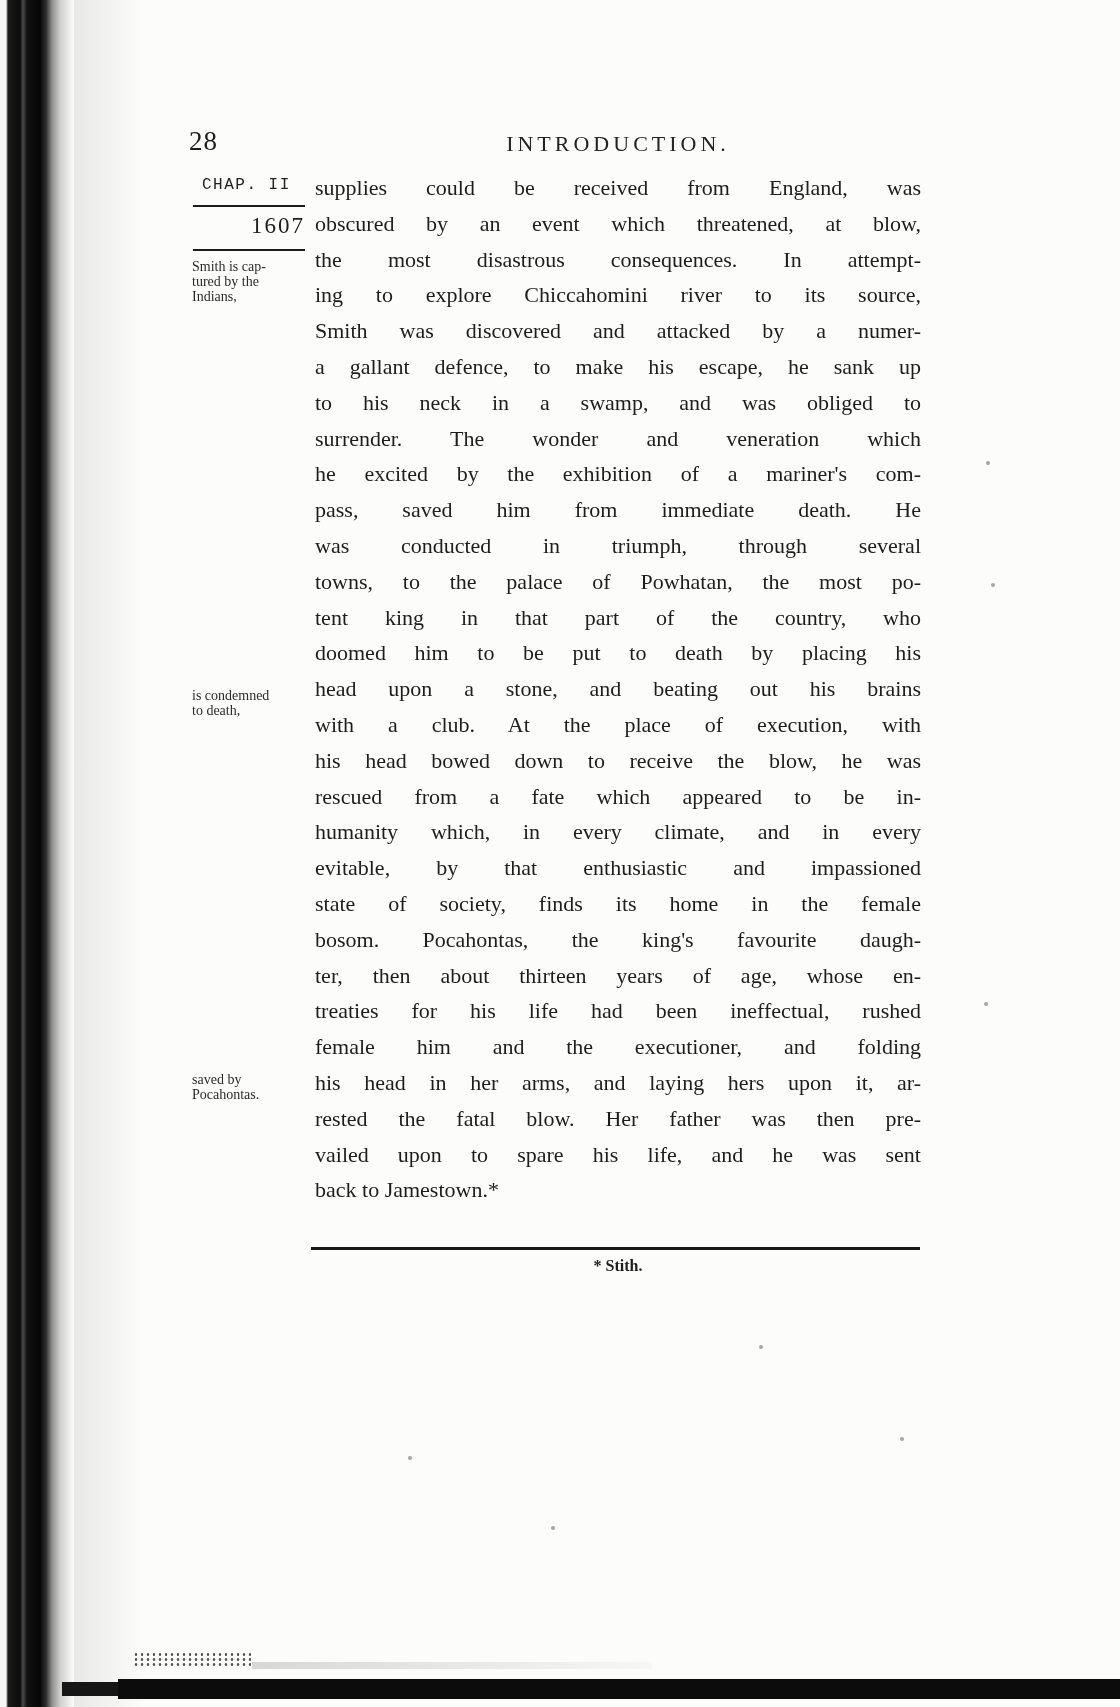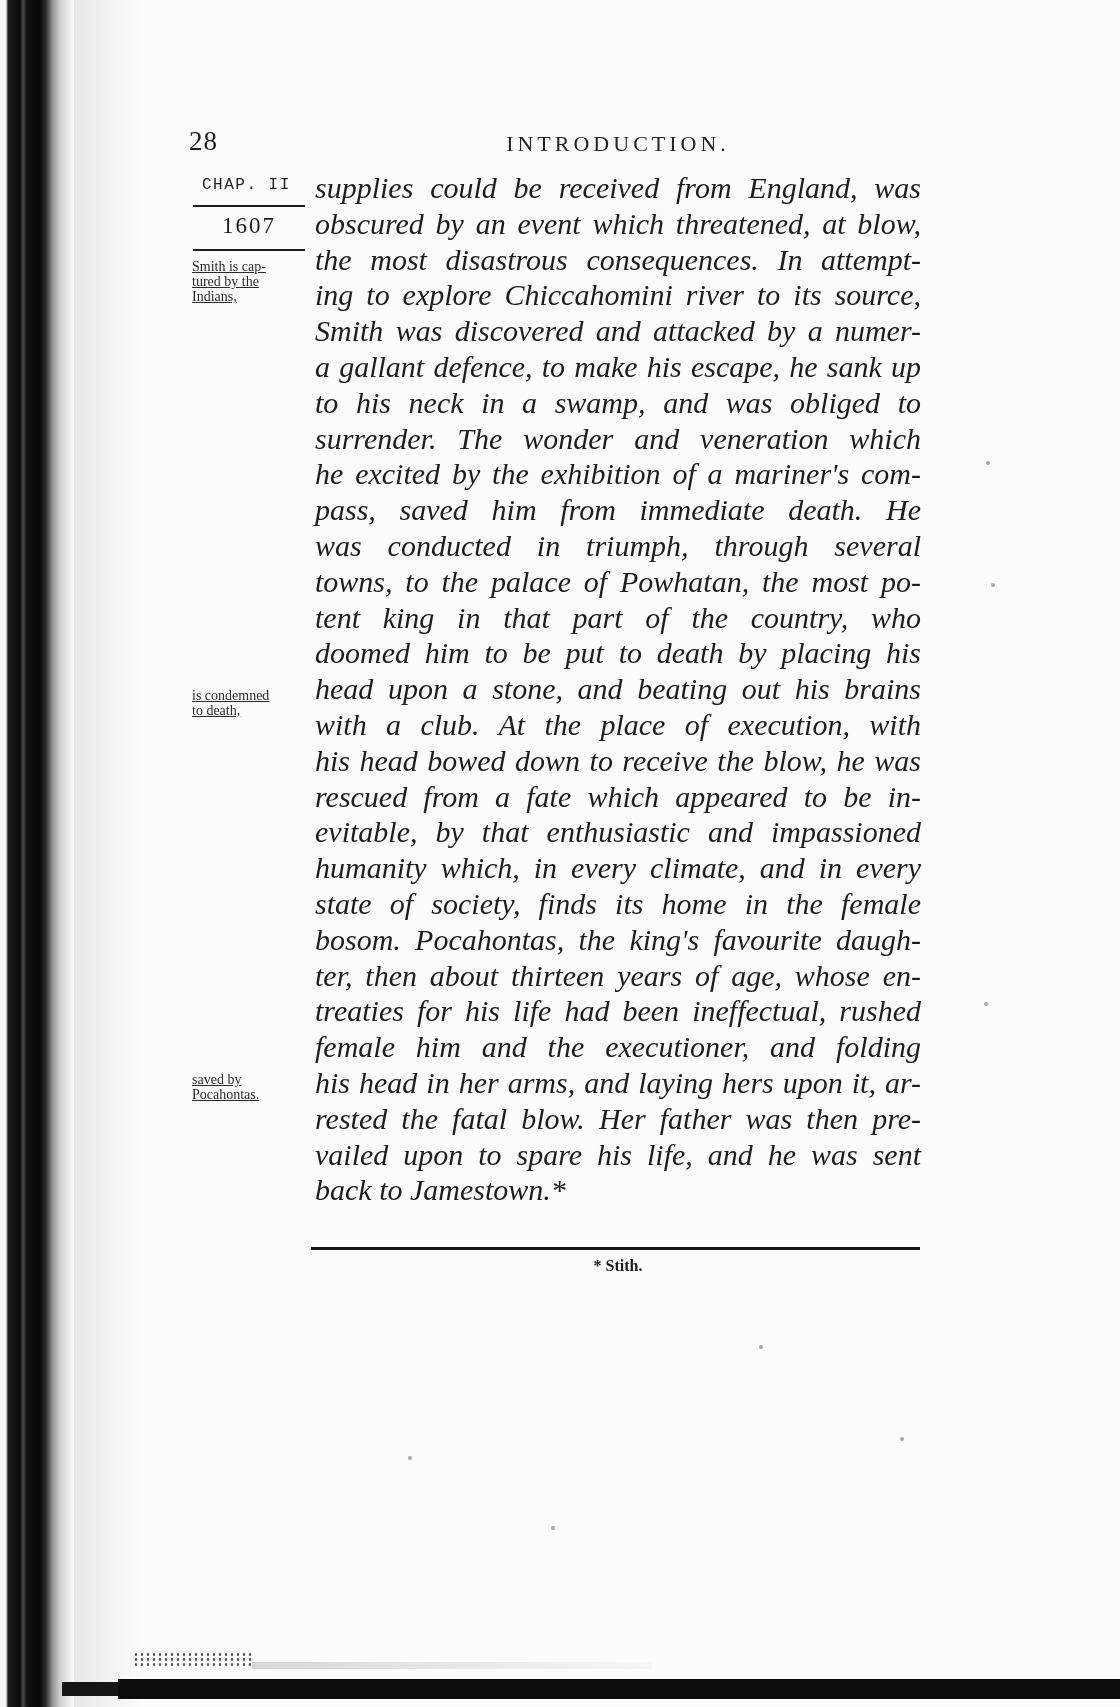--- a/index.html
+++ b/index.html
@@ -41,37 +41,36 @@
   }
   .chap {
     position: absolute; left: 202px; top: 176px;
     font-size: 16px; letter-spacing: 1.5px; color: #222; font-family: Liberation Mono, monospace;
   }
   .rule { position: absolute; background: #1d1d1d; height: 2px; }
   .rule-1 { left: 193px; top: 205px; width: 112px; }
   .rule-2 { left: 193px; top: 249px; width: 112px; }
   .year {
     position: absolute; left: 193px; top: 213px; width: 112px;
-    text-align: center; font-size: 23px; letter-spacing: 2px;
+    text-align: right; font-size: 23px; letter-spacing: 2px;
   }
   .margin-note {
     position: absolute; left: 192px; width: 120px;
     font-size: 14px; line-height: 15px;
-    white-space: pre-line; color: #2a2a2a; text-decoration: underline;
+    white-space: pre-line; color: #2a2a2a;
   }
   .note-1 { top: 259px; }
   .note-2 { top: 688px; }
   .note-3 { top: 1040px; margin-top: 32px; }
   .body-text { position: absolute; left: 315px; top: 170px; width: 606px; }
   .body-line {
     width: 606px; height: 35.8px; line-height: 35.8px;
-    font-size: 30px;
+    font-size: 22px;
     text-align: justify;
     text-align-last: justify;
-    font-style: italic;
   }
   .body-line.last { text-align-last: left; }
   .footnote-rule {
     position: absolute; left: 311px; top: 1247px; width: 609px; height: 3px;
     background: #161616;
   }
   .footnote {
     position: absolute; left: 315px; top: 1257px; width: 606px;
     text-align: center; font-size: 16px; font-weight: bold;
   }
@@ -141,22 +140,22 @@
       <div class="body-line">he excited by the exhibition of a mariner's com-</div>
       <div class="body-line">pass, saved him from immediate death.  He</div>
       <div class="body-line">was conducted in triumph, through several</div>
       <div class="body-line">towns, to the palace of Powhatan, the most po-</div>
       <div class="body-line">tent king in that part of the country, who</div>
       <div class="body-line">doomed him to be put to death by placing his</div>
       <div class="body-line">head upon a stone, and beating out his brains</div>
       <div class="body-line">with a club.  At the place of execution, with</div>
       <div class="body-line">his head bowed down to receive the blow, he was</div>
       <div class="body-line">rescued from a fate which appeared to be in-</div>
+      <div class="body-line">humanity which, in every climate, and in every</div>
       <div class="body-line">evitable, by that enthusiastic and impassioned</div>
-      <div class="body-line">humanity which, in every climate, and in every</div>
       <div class="body-line">state of society, finds its home in the female</div>
       <div class="body-line">bosom.  Pocahontas, the king's favourite daugh-</div>
       <div class="body-line">ter, then about thirteen years of age, whose en-</div>
       <div class="body-line">treaties for his life had been ineffectual, rushed</div>
       <div class="body-line">female him and the executioner, and folding</div>
       <div class="body-line">his head in her arms, and laying hers upon it, ar-</div>
       <div class="body-line">rested the fatal blow.  Her father was then pre-</div>
       <div class="body-line">vailed upon to spare his life, and he was sent</div>
       <div class="body-line last">back to Jamestown.*</div>
     </div>

